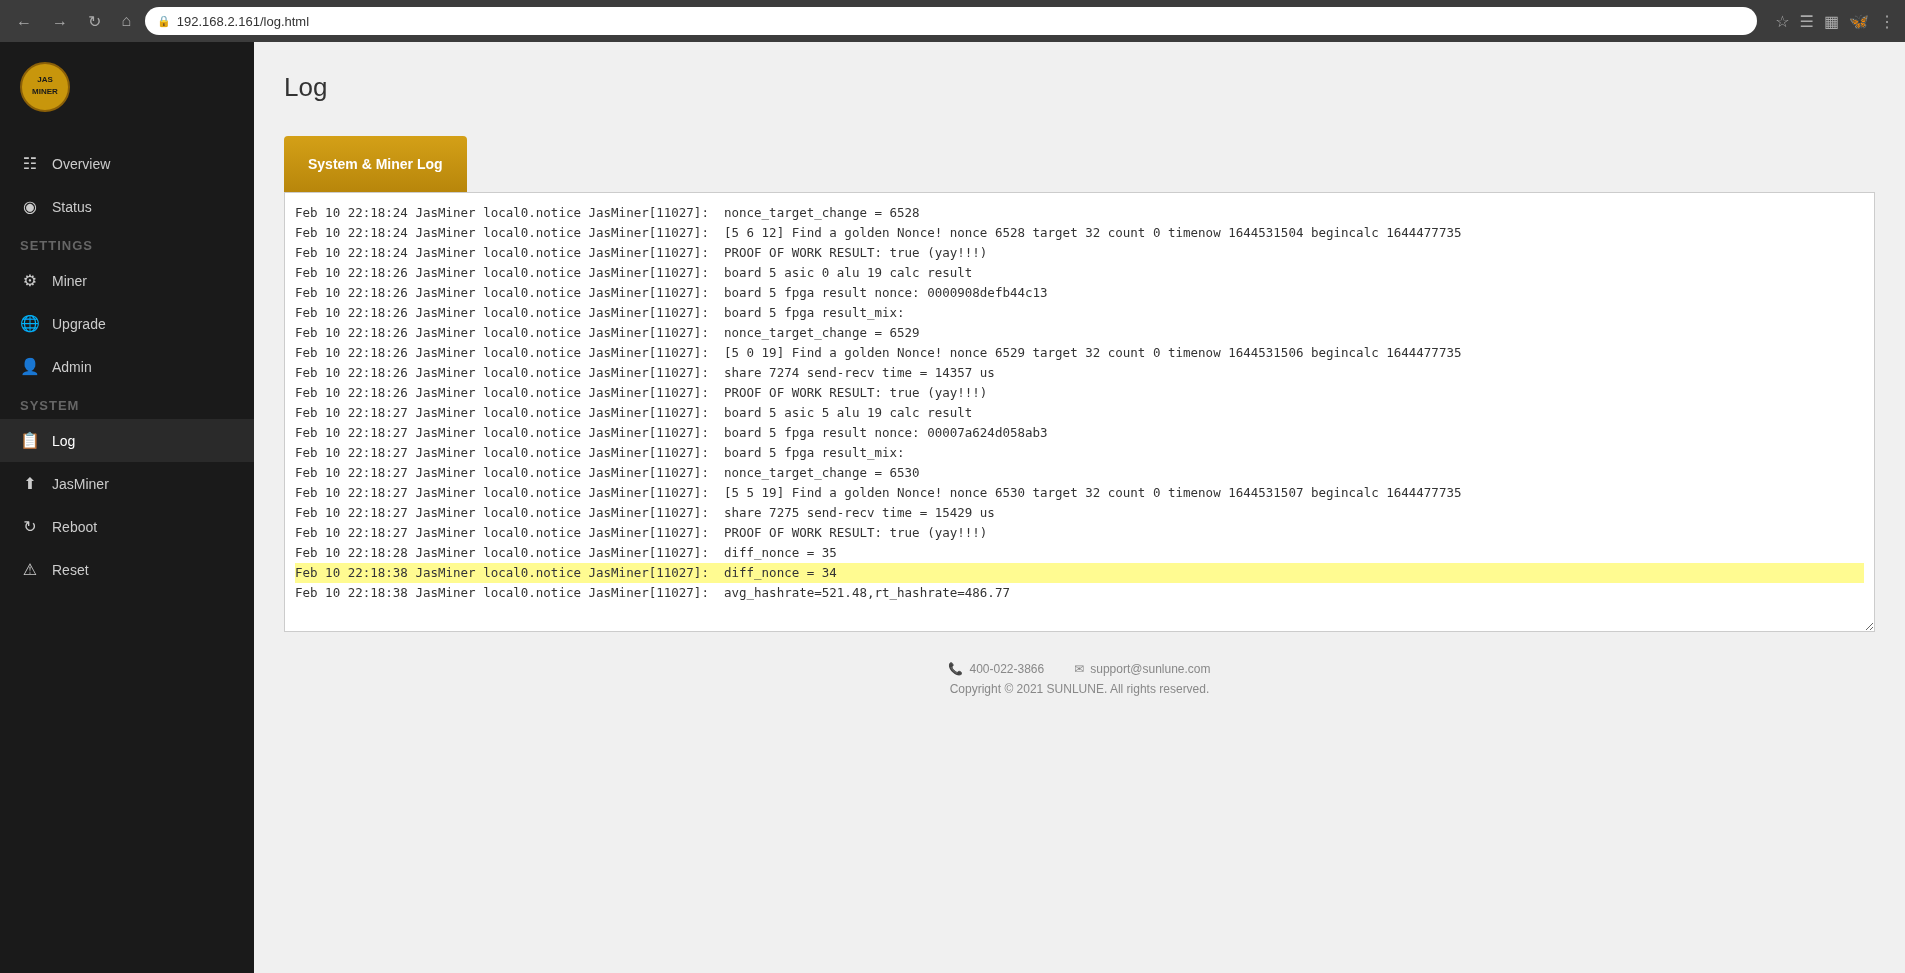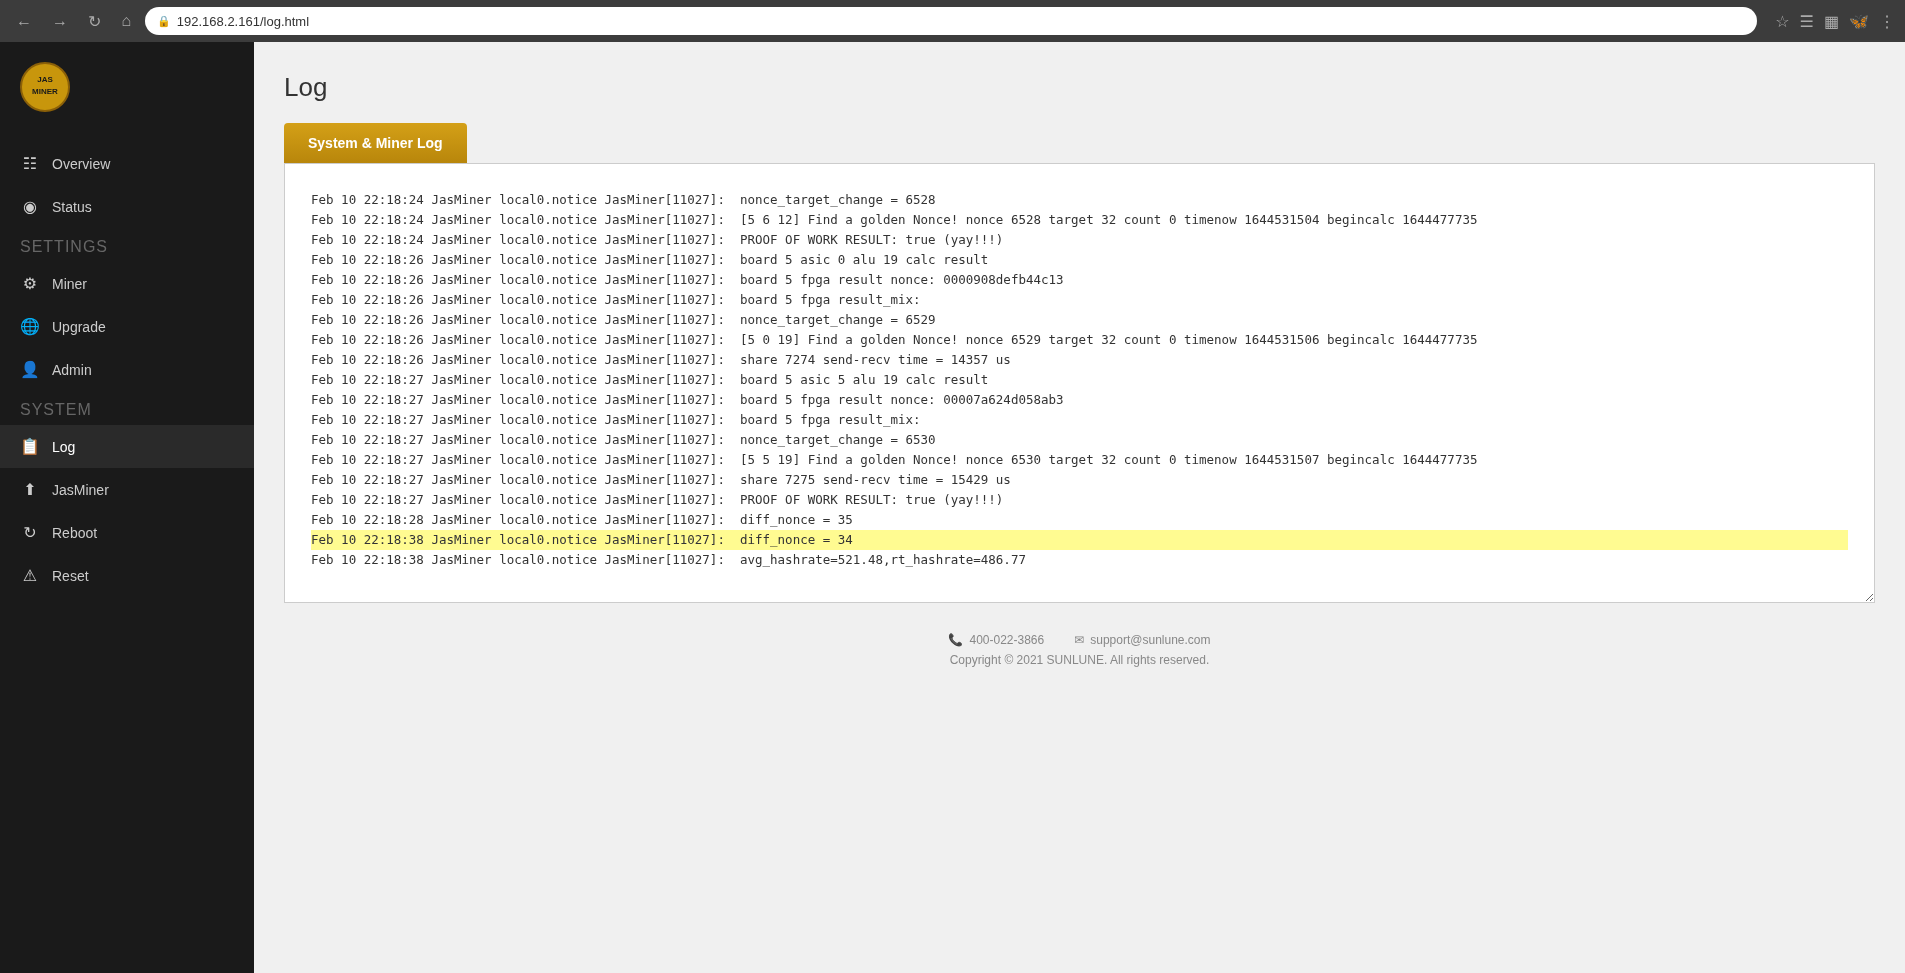--- a/index.html
+++ b/index.html
@@ -56,25 +56,26 @@
       padding: 20px 20px 30px 20px;
       display: flex;
       align-items: center;
       gap: 8px;
     }
     .logo-icon {
       width: 50px;
       height: 50px;
     }
     .sidebar-section-label {
-      font-size: 16px;
+      font-size: 13px;
       color: #666;
       padding: 10px 20px 6px 20px;
       text-transform: uppercase;
       letter-spacing: 1px;
+      font-weight: bold;
     }
     .sidebar-item {
       display: flex;
       align-items: center;
       gap: 12px;
       padding: 12px 20px;
       cursor: pointer;
       font-size: 14px;
       color: #ccc;
       transition: background 0.2s;
@@ -96,36 +97,37 @@
       color: #333;
       margin-bottom: 20px;
       font-weight: normal;
     }
 
     .tab-bar {
       display: flex;
       margin-bottom: 0;
     }
     .tab-button {
-      padding: 12px 24px;
+      padding: 20px 24px;
       font-size: 14px;
       font-weight: bold;
       border: none;
       cursor: pointer;
       border-radius: 4px 4px 0 0;
+      margin-top: 13px;
     }
     .tab-button.active {
       background: linear-gradient(to bottom, #d4a017, #b8860b);
       color: #fff;
     }
 
     .log-container {
       background: #fff;
       border: 1px solid #ccc;
-      padding: 26px;
+      padding: 10px;
       flex: 1;
       overflow-y: auto;
       font-family: monospace;
       font-size: 12.5px;
       color: #333;
       line-height: 1.6;
       max-height: 440px;
       resize: vertical;
       position: relative;
     }
@@ -236,20 +238,21 @@
     <div class="log-container" id="log-output">
     <div class="log-line">Feb 10 22:18:24 JasMiner local0.notice JasMiner[11027]:  nonce_target_change = 6528</div>
         <div class="log-line">Feb 10 22:18:24 JasMiner local0.notice JasMiner[11027]:  [5 6 12] Find a golden Nonce! nonce 6528 target 32 count 0 timenow 1644531504 begincalc 1644477735</div>
         <div class="log-line">Feb 10 22:18:24 JasMiner local0.notice JasMiner[11027]:  PROOF OF WORK RESULT: true (yay!!!)</div>
         <div class="log-line">Feb 10 22:18:26 JasMiner local0.notice JasMiner[11027]:  board 5 asic 0 alu 19 calc result</div>
         <div class="log-line">Feb 10 22:18:26 JasMiner local0.notice JasMiner[11027]:  board 5 fpga result nonce: 0000908defb44c13</div>
         <div class="log-line">Feb 10 22:18:26 JasMiner local0.notice JasMiner[11027]:  board 5 fpga result_mix:</div>
         <div class="log-line">Feb 10 22:18:26 JasMiner local0.notice JasMiner[11027]:  nonce_target_change = 6529</div>
         <div class="log-line">Feb 10 22:18:26 JasMiner local0.notice JasMiner[11027]:  [5 0 19] Find a golden Nonce! nonce 6529 target 32 count 0 timenow 1644531506 begincalc 1644477735</div>
         <div class="log-line">Feb 10 22:18:26 JasMiner local0.notice JasMiner[11027]:  share 7274 send-recv time = 14357 us</div>
+        <div class="log-line">Feb 10 22:18:26 JasMiner local0.notice JasMiner[11027]:  PROOF OF WORK RESULT: true (yay!!!)</div>
         <div class="log-line">Feb 10 22:18:27 JasMiner local0.notice JasMiner[11027]:  board 5 asic 5 alu 19 calc result</div>
         <div class="log-line">Feb 10 22:18:27 JasMiner local0.notice JasMiner[11027]:  board 5 fpga result nonce: 00007a624d058ab3</div>
         <div class="log-line">Feb 10 22:18:27 JasMiner local0.notice JasMiner[11027]:  board 5 fpga result_mix:</div>
         <div class="log-line">Feb 10 22:18:27 JasMiner local0.notice JasMiner[11027]:  nonce_target_change = 6530</div>
         <div class="log-line">Feb 10 22:18:27 JasMiner local0.notice JasMiner[11027]:  [5 5 19] Find a golden Nonce! nonce 6530 target 32 count 0 timenow 1644531507 begincalc 1644477735</div>
         <div class="log-line">Feb 10 22:18:27 JasMiner local0.notice JasMiner[11027]:  share 7275 send-recv time = 15429 us</div>
         <div class="log-line">Feb 10 22:18:27 JasMiner local0.notice JasMiner[11027]:  PROOF OF WORK RESULT: true (yay!!!)</div>
         <div class="log-line">Feb 10 22:18:28 JasMiner local0.notice JasMiner[11027]:  diff_nonce = 35</div>
         <div class="log-line highlight">Feb 10 22:18:38 JasMiner local0.notice JasMiner[11027]:  diff_nonce = 34</div>
         <div class="log-line">Feb 10 22:18:38 JasMiner local0.notice JasMiner[11027]:  avg_hashrate=521.48,rt_hashrate=486.77</div>

